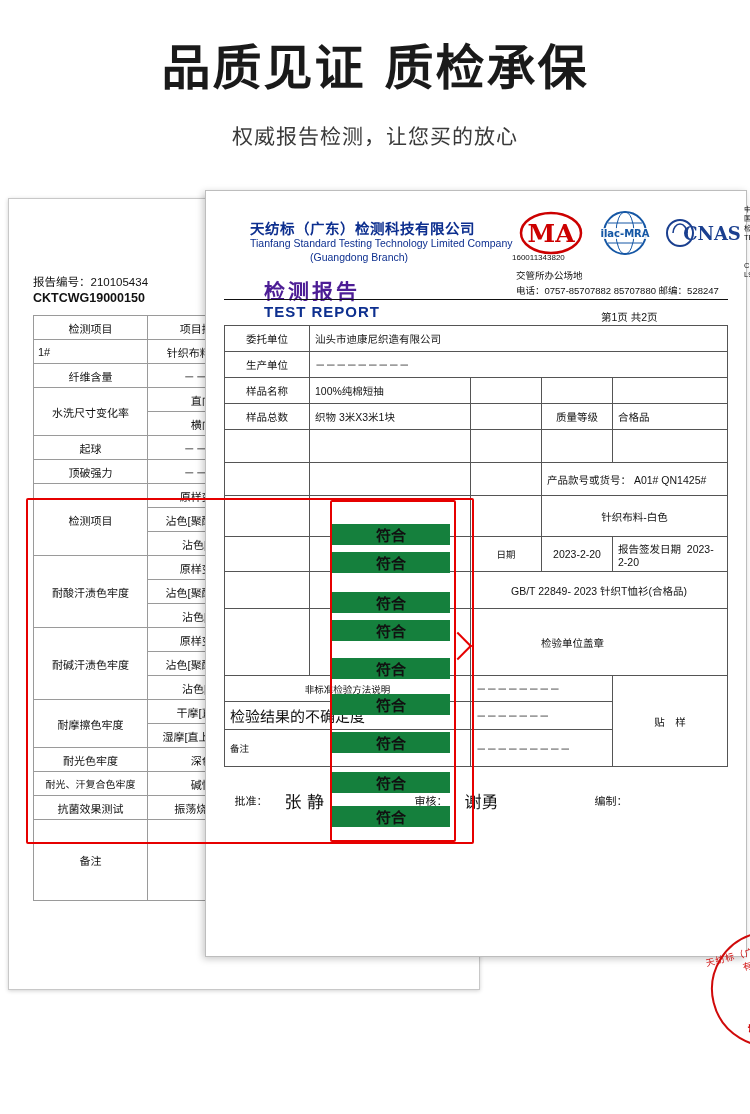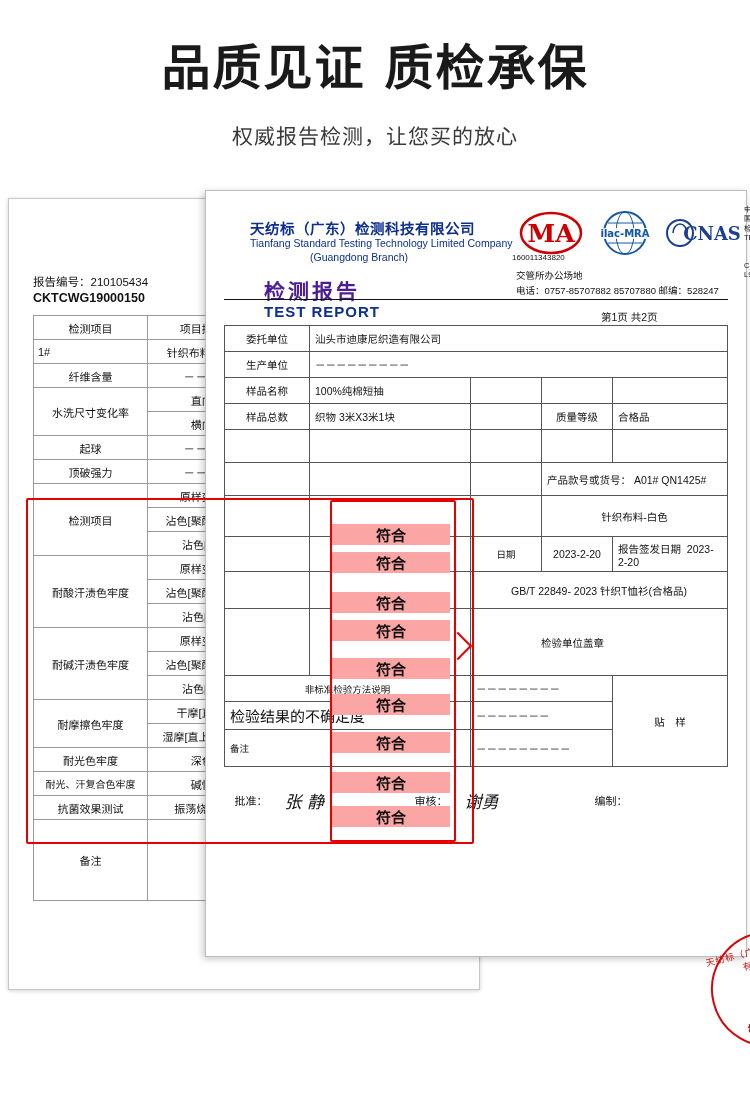--- a/index.html
+++ b/index.html
@@ -68,33 +68,33 @@
     position:absolute;left:18px;top:134px;width:504px;border-collapse:collapse;font-size:10.5px;
   }
   .tbl-front td{
     border:1px solid #555;padding:3px 5px;height:19px;color:#111;vertical-align:middle;
   }
   .lbl{width:74px;text-align:center;}
   .val{text-align:left;}
   .mid{width:60px;text-align:center;}
   .dashline{color:#333;}
   .sig-row td{height:40px;}
-  .sigcn{font-family:"DejaVu Serif",serif;font-size:17px;font-style:italic;color:#111;}
+  .sigcn{font-family:"DejaVu Serif",serif;font-size:17px;color:#111;}
   
   .redbox{
     position:absolute;left:26px;top:498px;width:444px;height:342px;
     border:2.5px solid #e60000;border-radius:2px;pointer-events:none;
   }
   .redbox-inner{
     position:absolute;left:330px;top:500px;width:122px;height:338px;
     border:2.5px solid #e60000;border-radius:2px;pointer-events:none;background:rgba(255,255,255,.0);
   }
   .fufu{
     position:absolute;width:118px;text-align:center;font-size:15px;font-weight:bold;color:#111;
-    background:#fca5a5;
+    background:#15803d;
   }
   .redpoint{
     position:absolute;left:448px;top:636px;width:18px;height:18px;
     border-right:2.5px solid #e60000;border-bottom:2.5px solid #e60000;
     transform:rotate(-45deg);pointer-events:none;
   }
   
   .stamp{
     position:absolute;left:505px;top:740px;width:112px;height:112px;border-radius:50%;
     border:2.5px solid #d00a0a;transform:rotate(-14deg);

